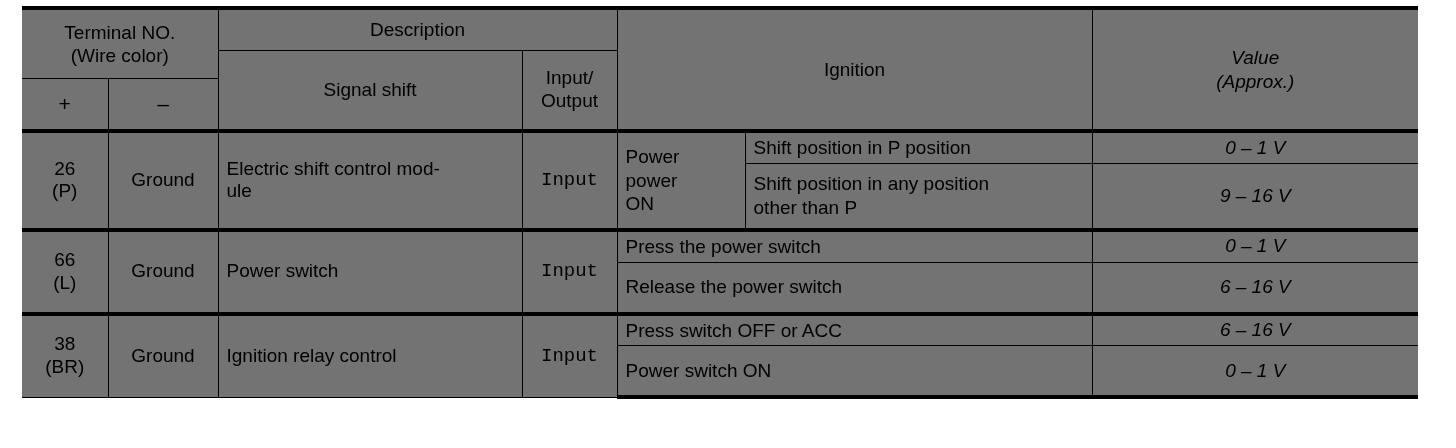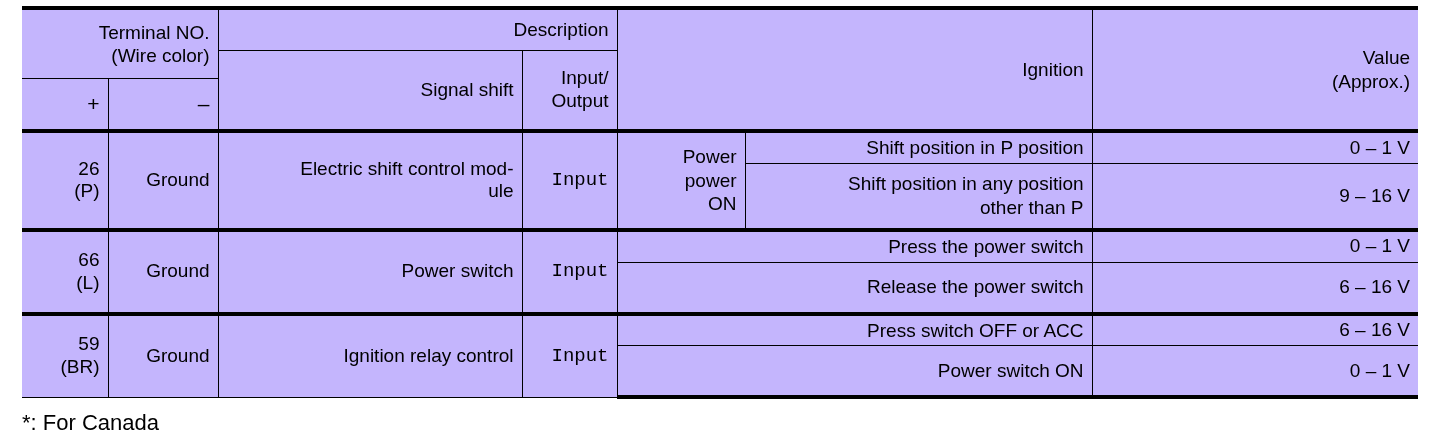--- a/index.html
+++ b/index.html
@@ -35,29 +35,28 @@
     border-collapse: collapse;
     table-layout: fixed;
     font-size: 19px;
     line-height: 1.18;
   }
 
   table.spec td {
     border: 1px solid #000000;
     padding: 3px 8px;
     vertical-align: middle;
-    background: #c4b5fd;
-    text-align: right;
+    background: #737373;
   }
 
   
   .rule-top       { border-top: 4px solid #000000 !important; }
   .rule-bottom    { border-bottom: 4px solid #000000 !important; }
   .no-left        { border-left: 0 !important; }
-  .no-right       { border-right: 0 !important; }
+  .no-right       { border-right: 0 !important; font-style: italic; }
   .thick-above    { border-top: 4px solid #000000 !important; }
 
   
   col.col-plus    { width: 86px;  }
   col.col-minus   { width: 110px; }
   col.col-signal  { width: 304px; }
   col.col-io      { width: 95px;  }
   col.col-cond-a  { width: 128px; }
   col.col-cond-b  { width: 347px; }
   col.col-value   { width: 326px; }
@@ -170,32 +169,31 @@
           <td class="io-cell h-r2 thick-above" rowspan="2">Input</td>
           <td class="cond-b thick-above" colspan="2">Press the power switch</td>
           <td class="val-cell thick-above no-right">0 – 1 V</td>
         </tr>
         <tr>
           <td class="cond-b h-r2" colspan="2">Release the power switch</td>
           <td class="val-cell h-r2 no-right">6 – 16 V</td>
         </tr>
 
         <tr>
-          <td class="term-cell h-r3 thick-above no-left" rowspan="2">59
+          <td class="term-cell h-r3 thick-above no-left" rowspan="2">38
 (BR)</td>
           <td class="term-cell h-r3 thick-above" rowspan="2">Ground</td>
           <td class="sig-cell h-r3 thick-above" rowspan="2">Ignition relay control</td>
           <td class="io-cell h-r3 thick-above" rowspan="2">Input</td>
           <td class="cond-b thick-above" colspan="2">Press switch OFF or ACC</td>
           <td class="val-cell thick-above no-right">6 – 16 V</td>
         </tr>
         <tr>
           <td class="cond-b h-r3 rule-bottom" colspan="2">Power switch ON</td>
           <td class="val-cell h-r3 rule-bottom no-right">0 – 1 V</td>
         </tr>
 
       </tbody>
     </table>
   </div>
 
-  <div class="footnote">*: For Canada</div>
 
 </div>
 
 </body></html>

